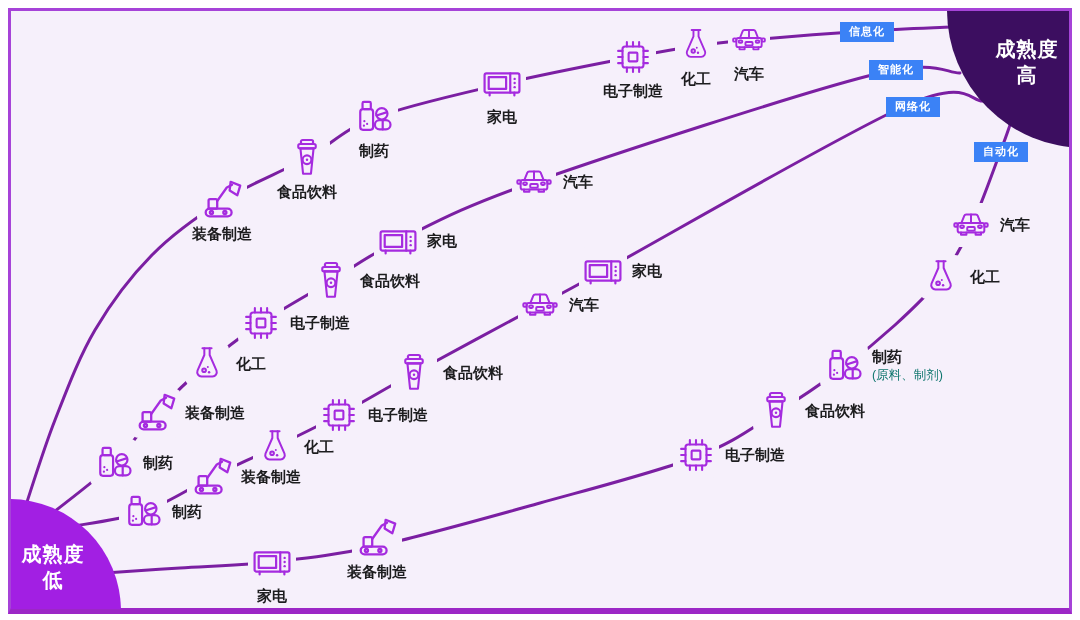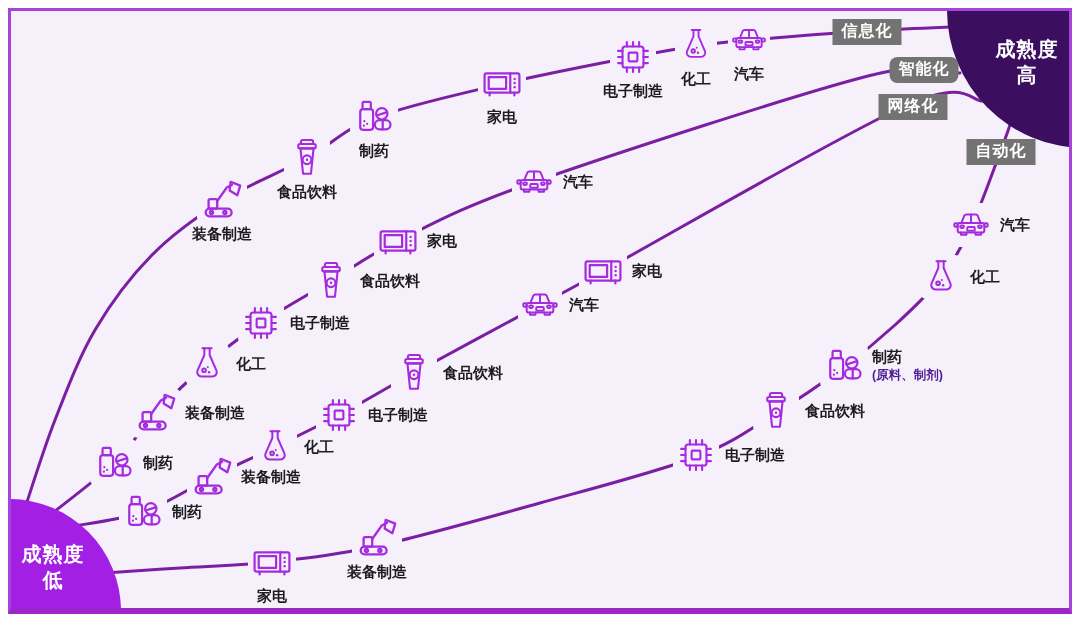--- a/index.html
+++ b/index.html
@@ -20,27 +20,27 @@
   #nodes-layer{position:absolute;left:0;top:0;width:100%;height:100%;z-index:3;}
   .node{position:absolute;width:0;height:0;}
   .icon-wrap{position:absolute;left:0;top:0;transform:translate(-50%,-50%);
     background:#F6F0FB;border-radius:8px;padding:2px;display:block;line-height:0;}
   svg.icon{width:44px;height:44px;display:block;color:#A52BDF;
     stroke:currentColor;fill:none;stroke-width:2.4;stroke-linecap:round;stroke-linejoin:round;}
   .node-label{position:absolute;white-space:nowrap;font-size:15px;font-weight:600;color:#1d1d1f;}
   .lp-below .node-label{top:25px;left:0;transform:translateX(-50%);text-align:center;}
   .lp-right .node-label{left:29px;top:0;transform:translateY(-50%);}
   .lp-right2 .node-label{left:28px;top:-1px;transform:translateY(-50%);line-height:1.3;}
-  .node-label .sub{display:block;font-size:12.5px;font-weight:700;color:#4c1d95;}
+  .node-label .sub{display:block;font-size:12.5px;font-weight:400;color:#0f766e;}
   
   .dim-box{position:absolute;z-index:4;transform:translate(-50%,-50%);
-    background:#737373;color:#ffffff;font-size:16px;font-weight:700;
+    background:#3b82f6;color:#ffffff;font-size:11px;font-weight:700;
     padding:2px 9px 3px;letter-spacing:1px;white-space:nowrap;}
   #box-info{left:867px;top:32px;}
-  #box-intel{left:924px;top:70px;border-radius:8px;}
+  #box-intel{left:896px;top:70px;}
   #box-net{left:913px;top:107px;text-align:center;}
   #box-auto{left:1001px;top:152px;}
   
   .corner-label{position:absolute;z-index:5;color:#ffffff;font-weight:700;
     font-size:20px;text-align:center;line-height:1.3;letter-spacing:1px;font-family:Liberation Serif, serif;}
   .corner-label span{display:block;}
   .corner-high{left:975px;top:36px;width:104px;}
   .corner-low{left:6px;top:541px;width:94px;}
 </style>
 </head>

